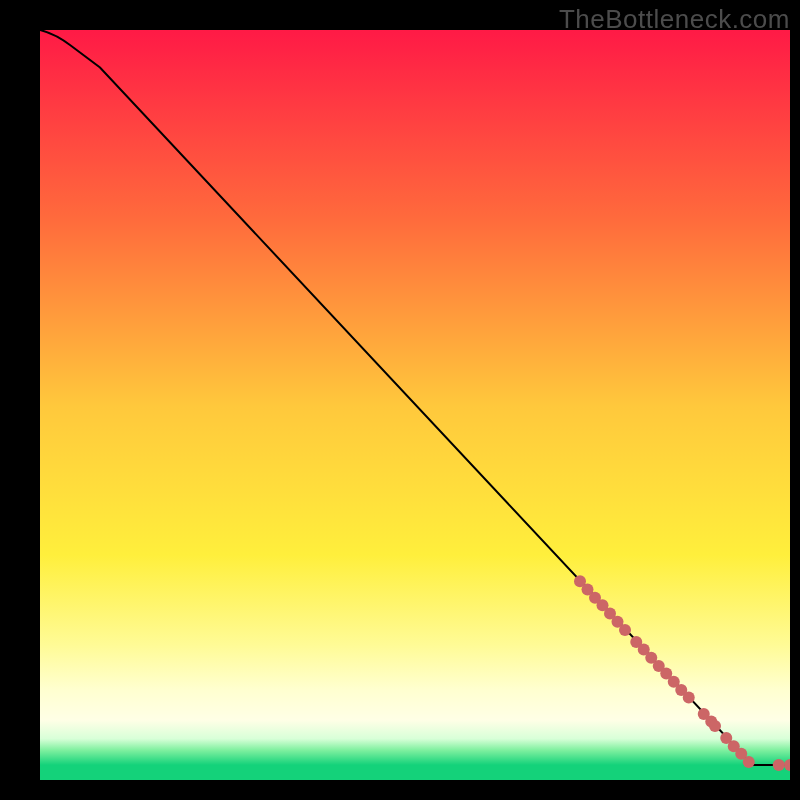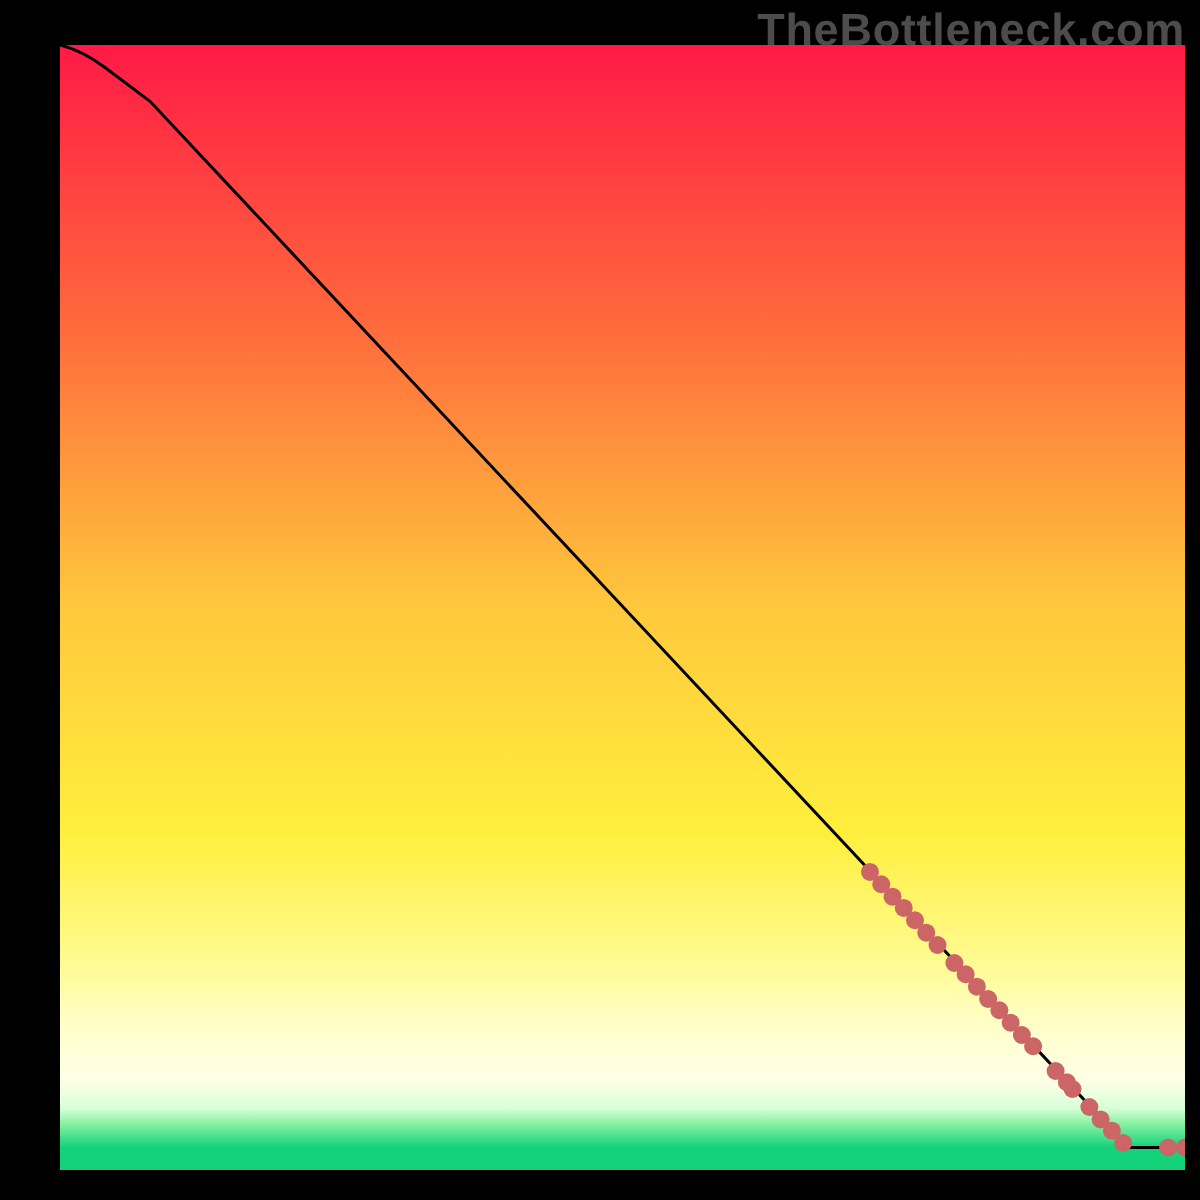--- a/index.html
+++ b/index.html
@@ -15,23 +15,23 @@
     position: relative;
     width: 800px;
     height: 800px;
     background: #000;
   }
   .watermark {
     position: absolute;
     top: 4px;
     right: 10px;
     color: #4c4c4c;
-    font-size: 30px;
+    font-size: 26px;
     letter-spacing: 0.5px;
-    font-weight: 700;
+    font-weight: 400;
     z-index: 10;
   }
   .plot {
     position: absolute;
     left: 40px;
     top: 30px;
     width: 750px;
     height: 750px;
   }
   svg {

